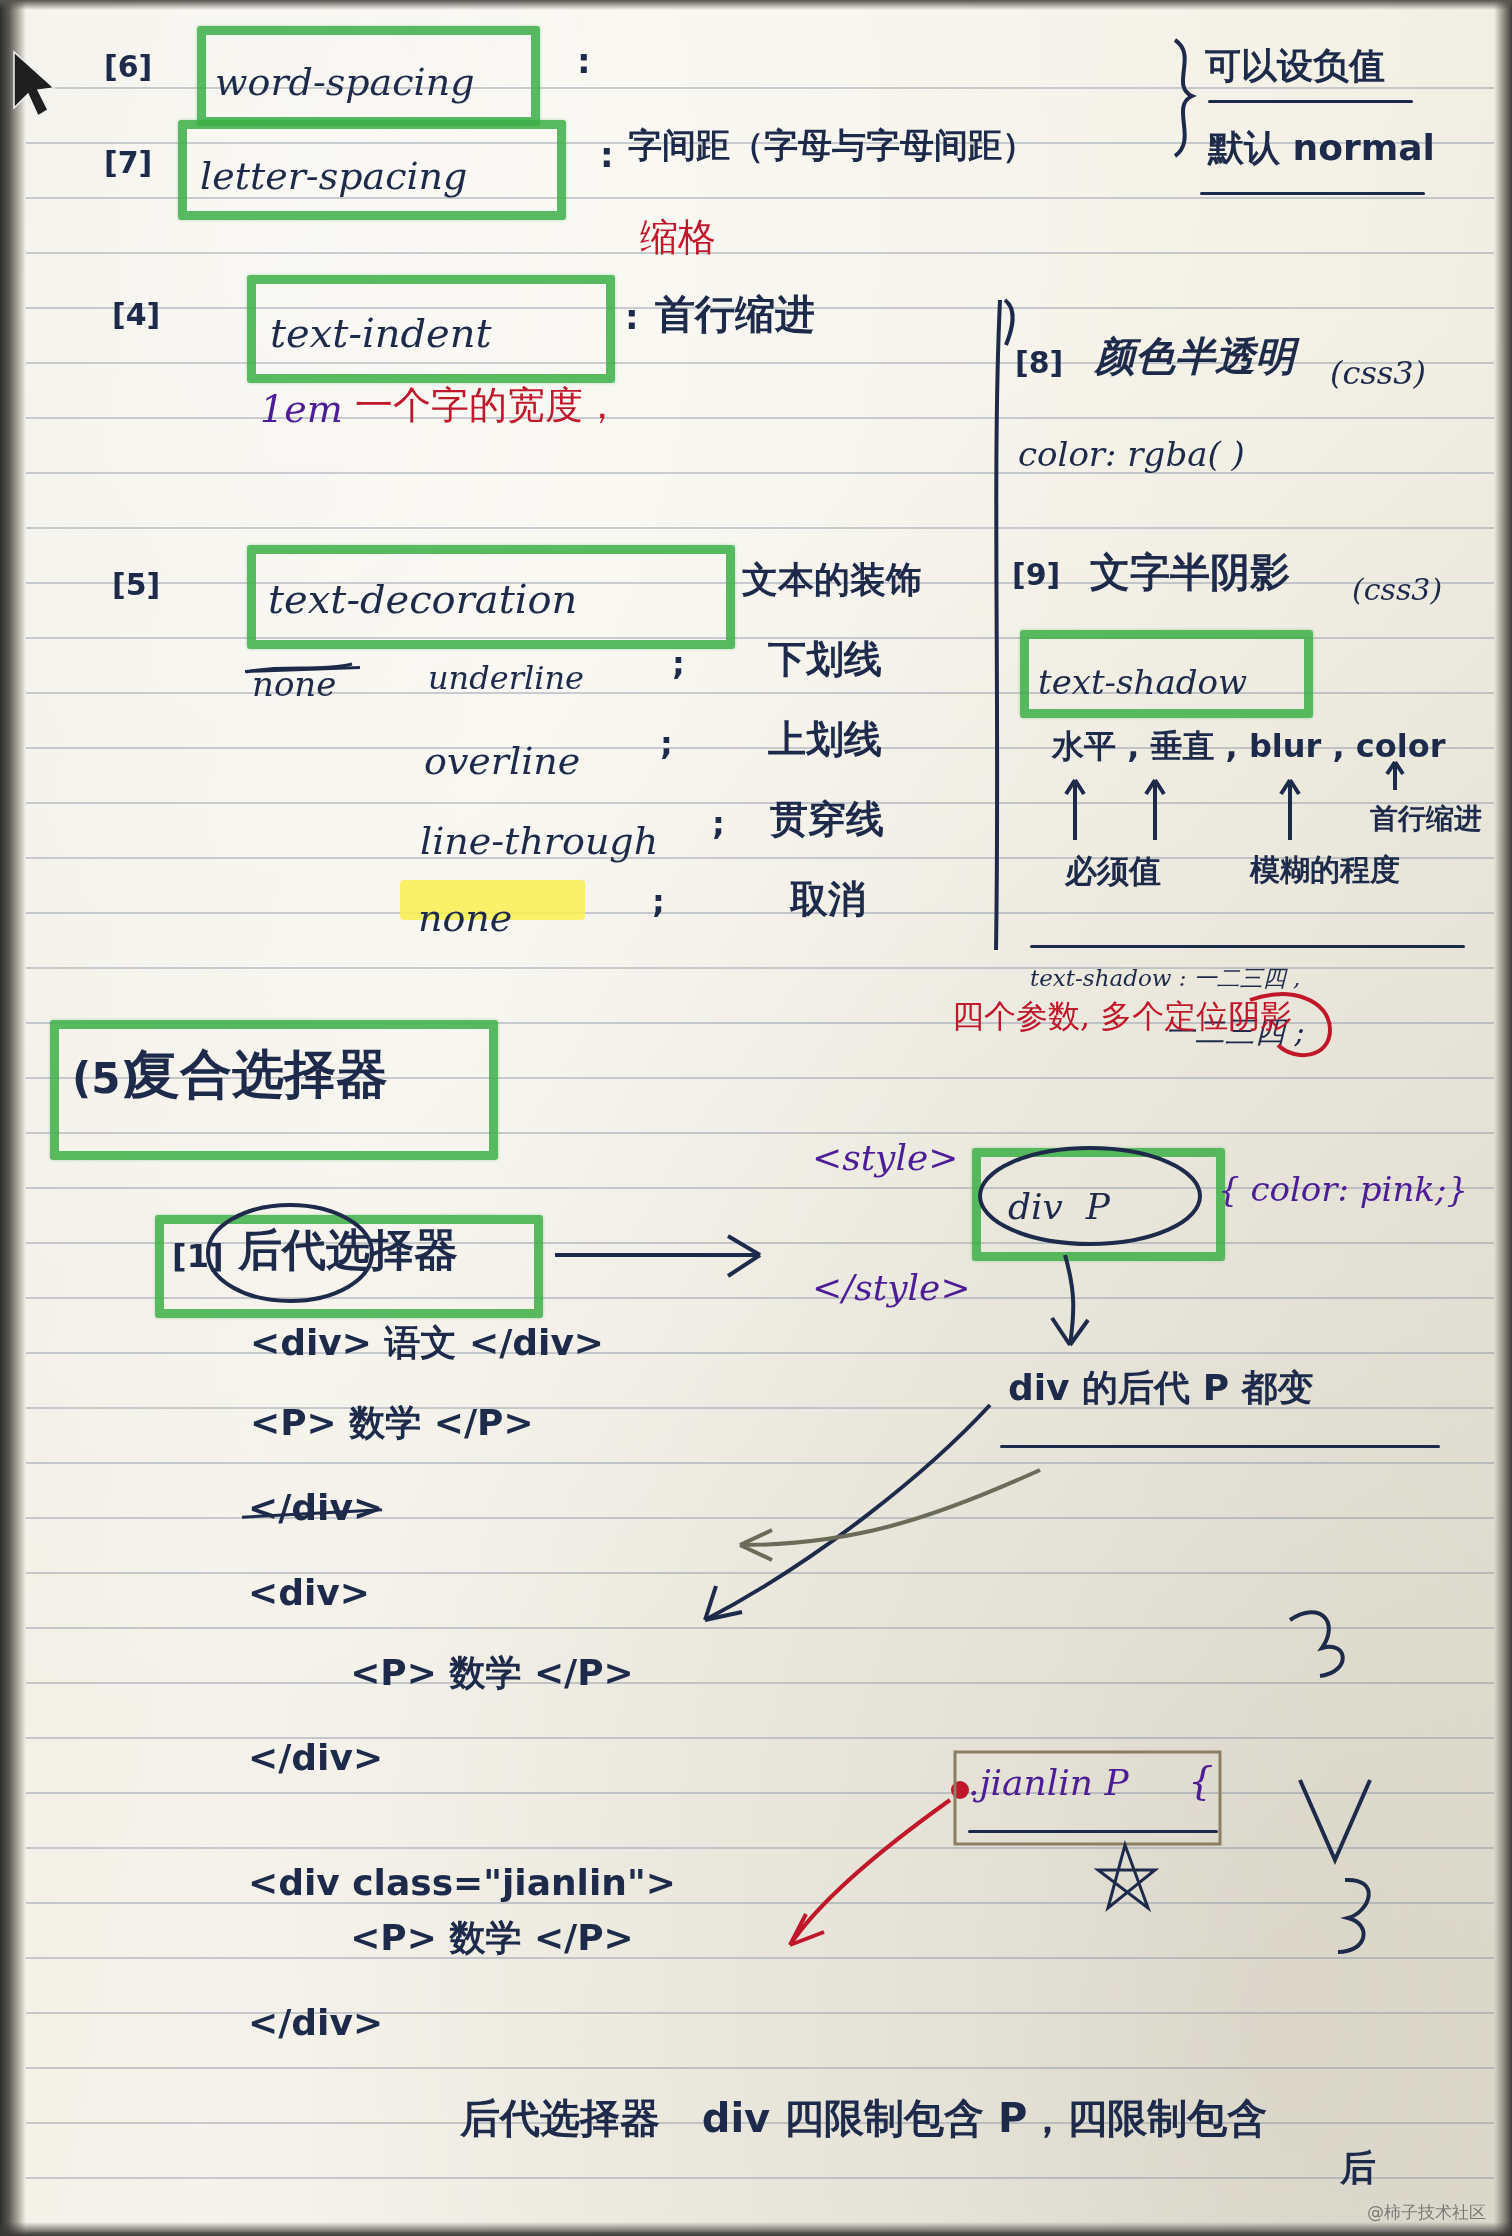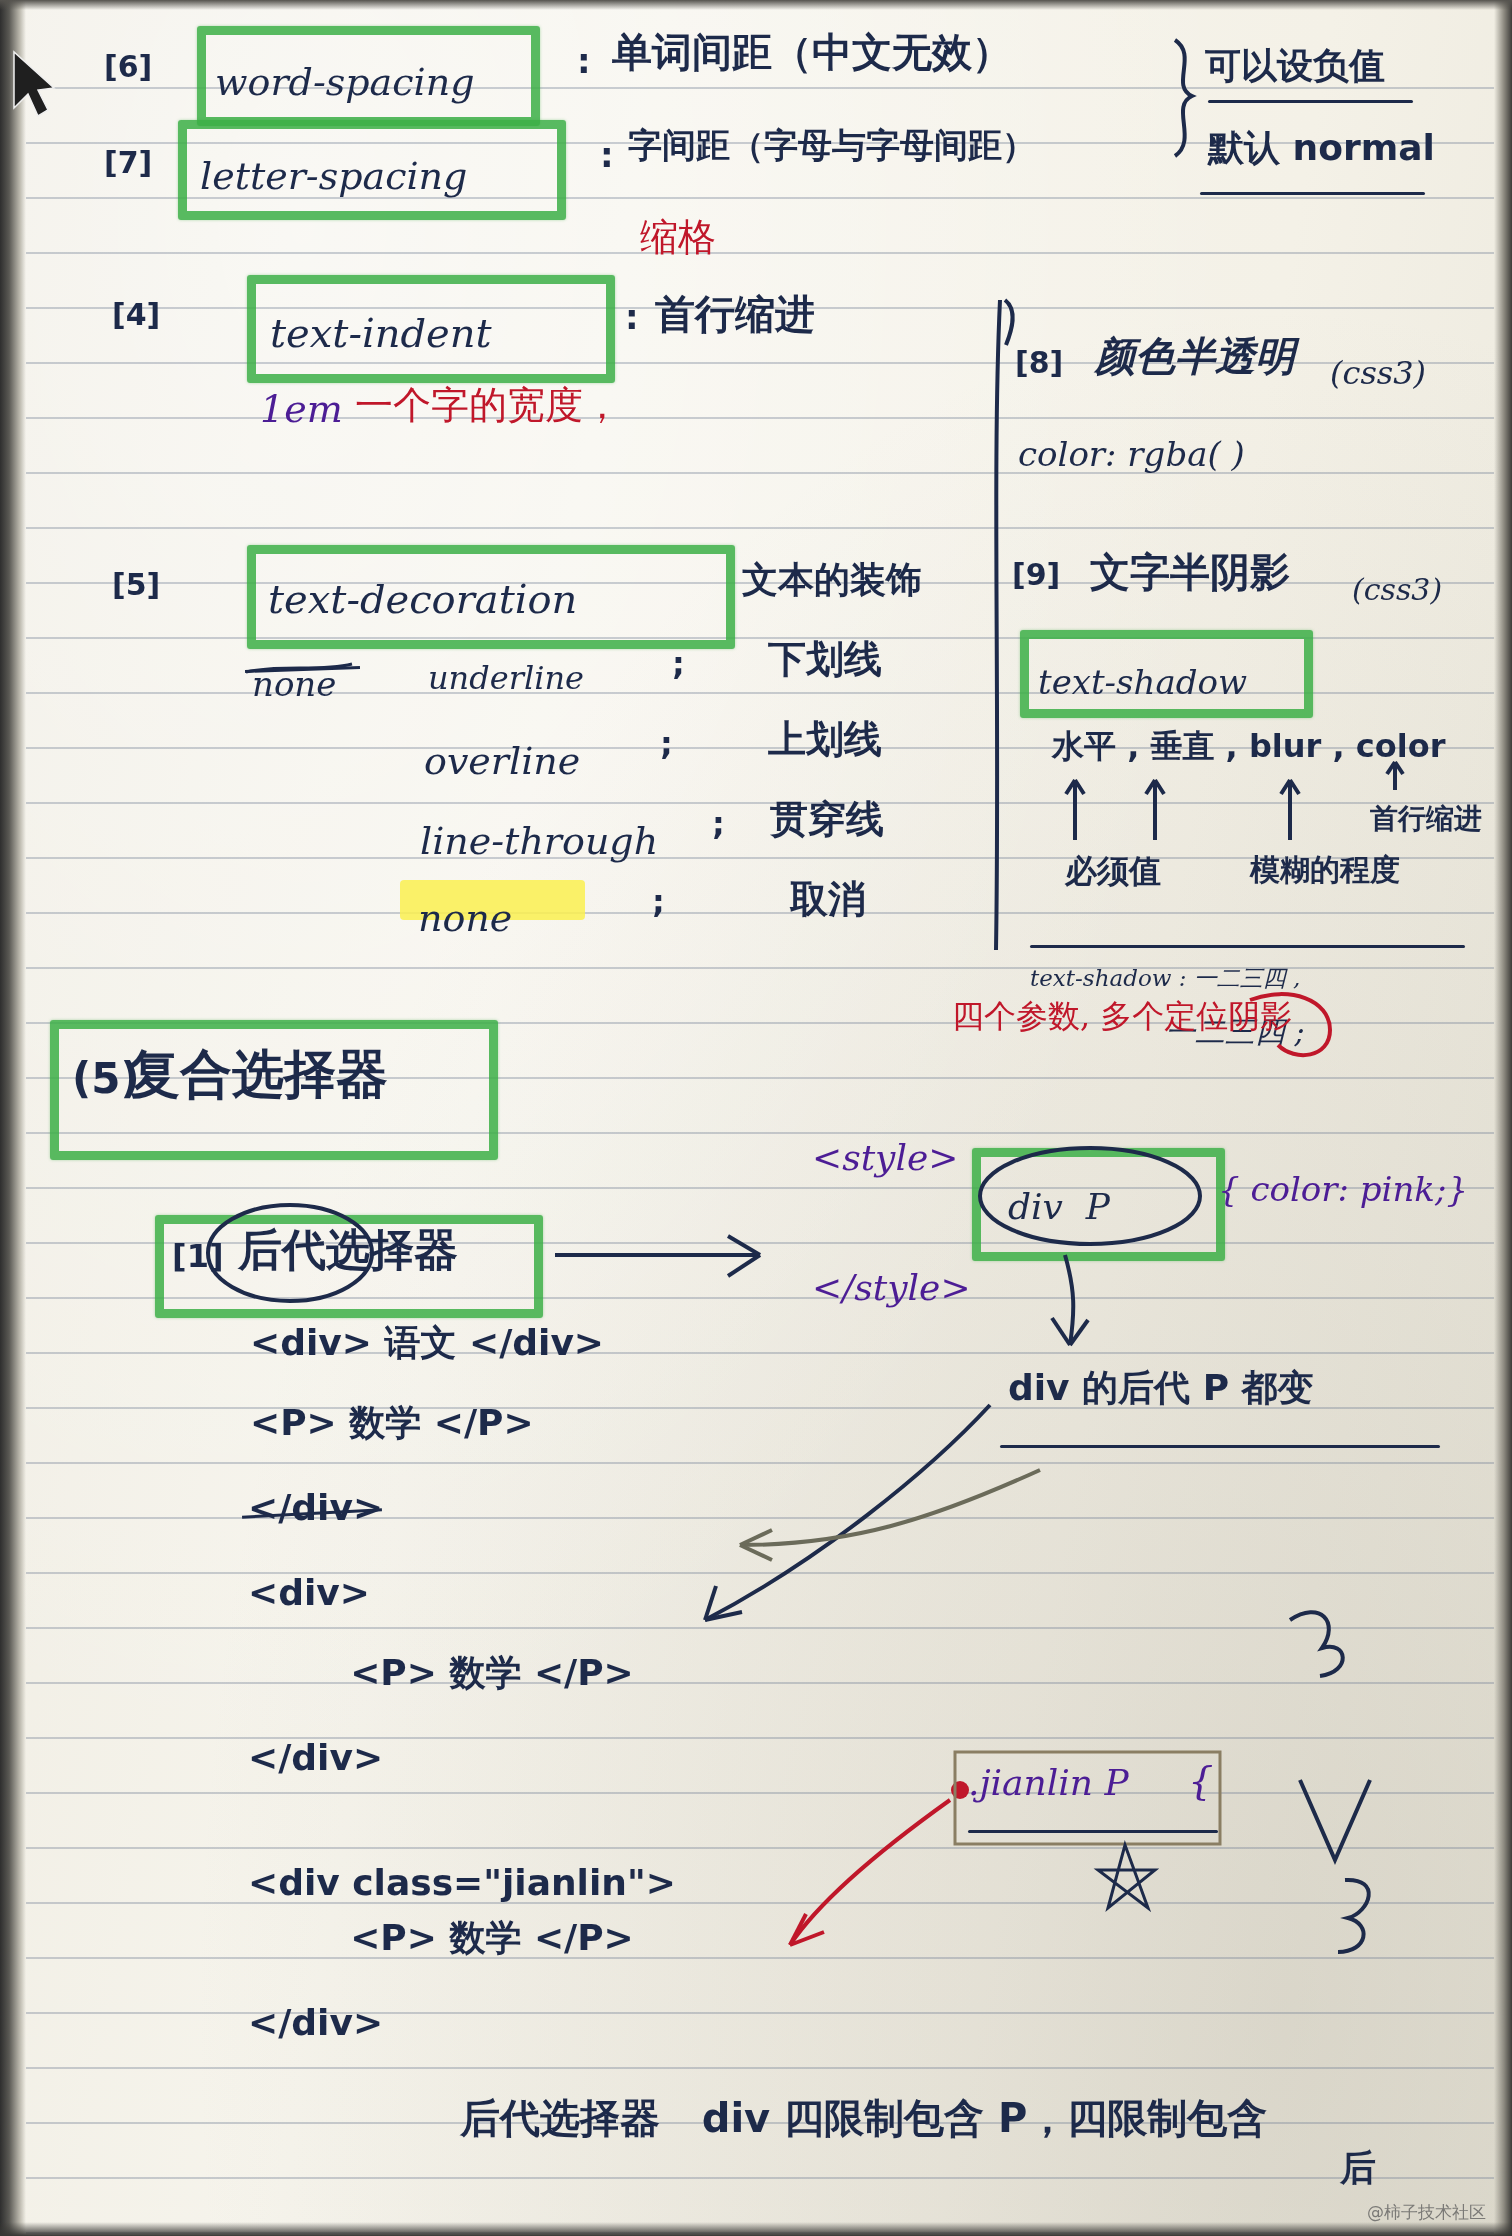--- a/index.html
+++ b/index.html
@@ -154,21 +154,20 @@
   <div class="greenbox" style="left:155px;  top:1215px;width:370px;  height:85px;"></div>
   <div class="greenbox" style="left:972px;  top:1148px;width:235px;  height:95px;"></div>
 
   <div class="hl-yellow" style="left:400px; top:880px; width:185px; height:40px;"></div>
 
   <div class="ink">
 
     <span class="hw cn" style="left:104px; top:52px;  font-size:30px;">[6]</span>
     <span class="hw en" style="left:215px; top:46px;  font-size:38px;">word-spacing</span>
     <span class="hw cn" style="left:577px; top:44px;  font-size:34px;">:</span>
-    <span class="hw cn" style="left:612px; top:32px;  font-size:40px;">单词间距（中文无效）</span>
 
     <span class="hw cn" style="left:104px; top:148px; font-size:30px;">[7]</span>
     <span class="hw en" style="left:200px; top:140px; font-size:38px;">letter-spacing</span>
     <span class="hw cn" style="left:600px; top:138px; font-size:34px;">:</span>
     <span class="hw cn" style="left:628px; top:128px; font-size:34px;">字间距（字母与字母间距）</span>
 
     <span class="hw cn" style="left:1205px; top:48px;  font-size:36px;">可以设负值</span>
     <span class="hw cn" style="left:1208px; top:130px; font-size:36px;">默认 normal</span>
     <div class="underline" style="left:1208px; top:100px; width:205px;"></div>
     <div class="underline" style="left:1200px; top:192px; width:225px;"></div>

